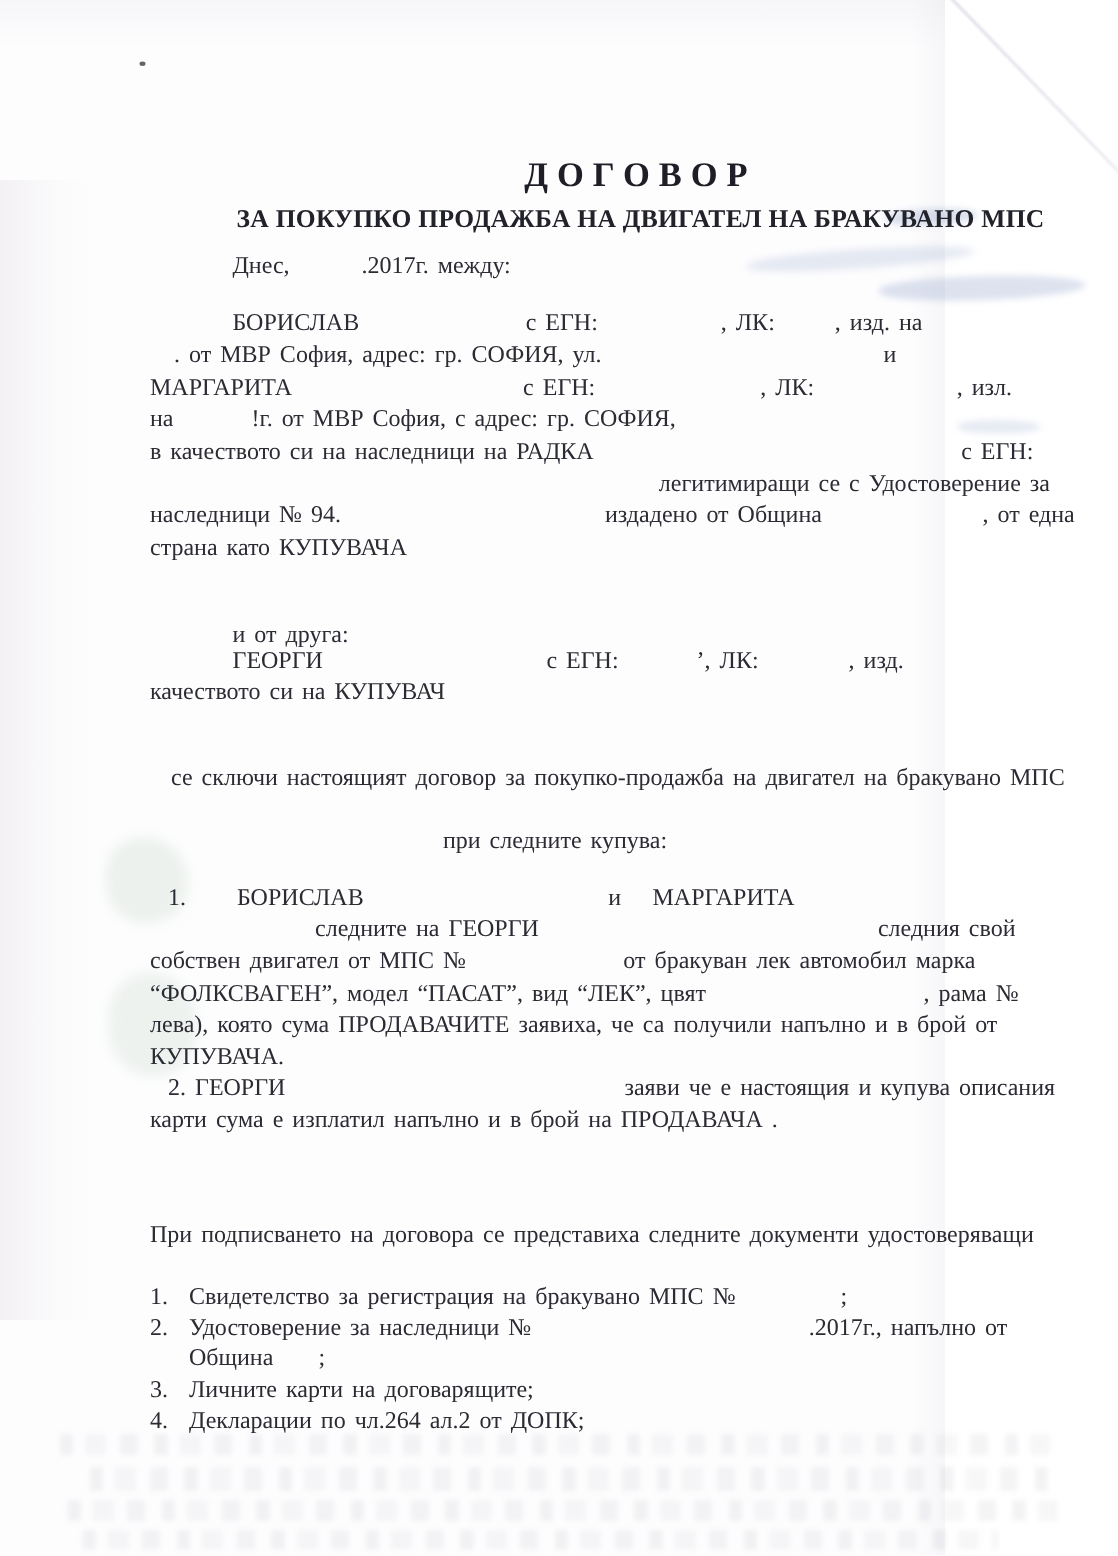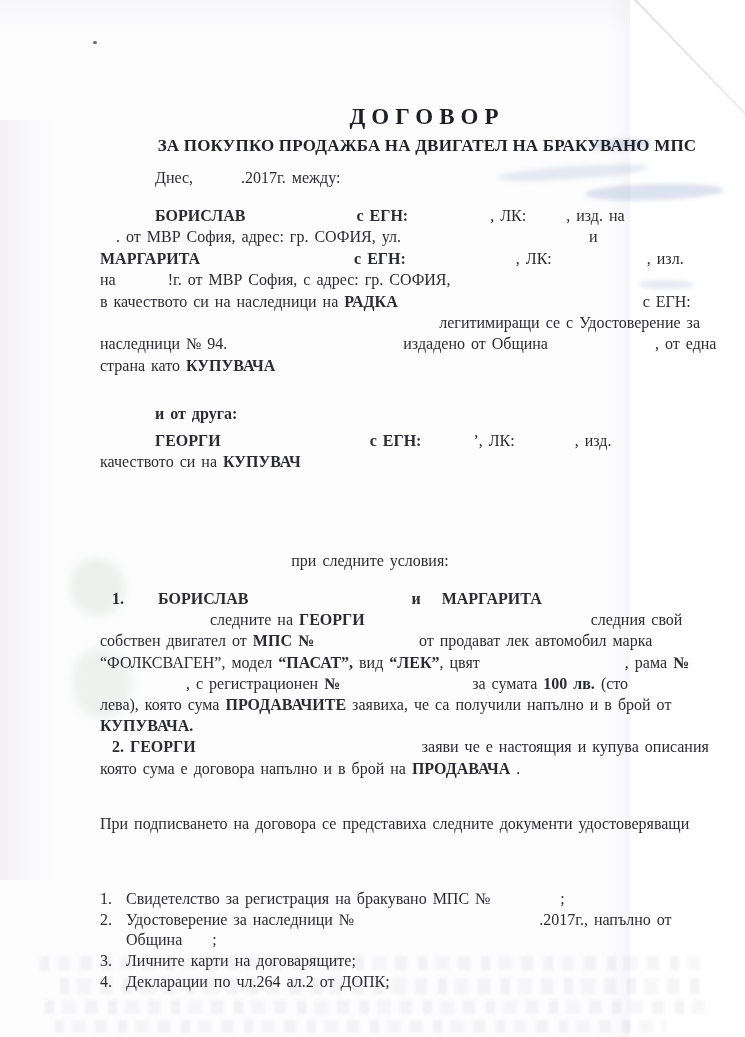--- a/index.html
+++ b/index.html
@@ -50,21 +50,21 @@
   }
   .bl1{top:956px;left:40px;width:660px;height:14px;}
   .bl2{top:978px;left:60px;width:640px;height:16px;}
   .bl3{top:1000px;left:45px;width:660px;height:14px;}
   .bl4{top:1020px;left:55px;width:610px;height:13px;}
   
   .blk{position:absolute;left:100px;width:600px;font-size:16px;}
   .ln{line-height:21.4px;white-space:nowrap;word-spacing:2px;}
   .ln.right{text-align:right;}
   .seg{color:var(--ink);}
-  .seg.b{font-weight:bold;}
+  .seg.b{font-weight:normal;}
   .gap{display:inline-block;height:1px;}
   .title{
     left:127px;top:104px;text-align:center;
     font-size:23px;font-weight:bold;letter-spacing:6px;color:#1e1e27;
   }
   .subtitle{
     left:127px;top:136px;text-align:center;
     font-size:17px;font-weight:bold;letter-spacing:0.2px;color:#22222b;
   }
   .conditions{left:70px;top:550px;text-align:center;}
@@ -101,45 +101,47 @@
   <div class="blk" style="top:205px">
       <div class="ln"><span class="gap" style="width: 55px;"></span><span class="seg b">БОРИСЛАВ</span><span class="gap" style="width: 111px;"></span><span class="seg b">с ЕГН:</span><span class="gap" style="width: 82px;"></span><span class="seg">, ЛК:</span><span class="gap" style="width: 40px;"></span><span class="seg">, изд. на</span></div>
       <div class="ln"><span class="gap" style="width: 16px;"></span><span class="seg">. от МВР София, адрес: гр. СОФИЯ, ул.</span><span class="gap" style="width: 188px;"></span><span class="seg">и</span></div>
       <div class="ln"><span class="seg b">МАРГАРИТА</span><span class="gap" style="width: 154px;"></span><span class="seg b">с ЕГН:</span><span class="gap" style="width: 110px;"></span><span class="seg">, ЛК:</span><span class="gap" style="width: 95px;"></span><span class="seg">, изл.</span></div>
       <div class="ln"><span class="seg">на</span><span class="gap" style="width: 52px;"></span><span class="seg">!г. от МВР София, с адрес: гр. СОФИЯ,</span></div>
       <div class="ln"><span class="seg">в качеството си на наследници на </span><span class="seg b">РАДКА</span><span class="gap" style="width: 245px;"></span><span class="seg">с ЕГН:</span></div>
       <div class="ln right"><span class="seg">легитимиращи се с Удостоверение за</span></div>
       <div class="ln"><span class="seg">наследници № 94.</span><span class="gap" style="width: 176px;"></span><span class="seg">издадено от Община</span><span class="gap" style="width: 107px;"></span><span class="seg">, от една</span></div>
       <div class="ln"><span class="seg">страна като </span><span class="seg b">КУПУВАЧА</span></div>
     </div>
-  <div class="blk" style="top:403px">
+  <div class="blk" style="top:413px">
       <div class="ln"><span class="gap" style="width: 55px;"></span><span class="seg b">и от друга:</span></div>
     </div>
   <div class="blk" style="top:430px">
       <div class="ln"><span class="gap" style="width: 55px;"></span><span class="seg b">ГЕОРГИ</span><span class="gap" style="width: 149px;"></span><span class="seg b">с ЕГН:</span><span class="gap" style="width: 52px;"></span><span class="seg">’, ЛК:</span><span class="gap" style="width: 60px;"></span><span class="seg">, изд.</span></div>
       <div class="ln"><span class="seg">качеството си на </span><span class="seg b">КУПУВАЧ</span></div>
     </div>
+  <div class="blk" style="top:508px">
+      <div class="ln"><span class="gap" style="width: 14px;"></span><span class="seg">се сключи настоящият договор за покупко-продажба на двигател на бракувано МПС</span></div>
+    </div>
   <div class="blk conditions">
-      <div class="ln center"><span class="seg">при следните условия:</span></div>
+      <div class="ln center"><span class="seg">при следните купува:</span></div>
     </div>
   <div class="blk clauses" style="top:588px">
       <div class="ln"><span class="gap" style="width: 12px;"></span><span class="seg b">1.</span><span class="gap" style="width: 34px;"></span><span class="seg b">БОРИСЛАВ</span><span class="gap" style="width: 163px;"></span><span class="seg b">и</span><span class="gap" style="width: 21px;"></span><span class="seg b">МАРГАРИТА</span></div>
       <div class="ln"><span class="gap" style="width: 110px;"></span><span class="seg">следните на </span><span class="seg b">ГЕОРГИ</span><span class="gap" style="width: 226px;"></span><span class="seg">следния свой</span></div>
-      <div class="ln"><span class="seg">собствен двигател от </span><span class="seg b">МПС №</span><span class="gap" style="width: 105px;"></span><span class="seg">от продават лек автомобил марка</span></div>
+      <div class="ln"><span class="seg">собствен двигател от </span><span class="seg b">МПС №</span><span class="gap" style="width: 105px;"></span><span class="seg">от бракуван лек автомобил марка</span></div>
       <div class="ln"><span class="seg">“ФОЛКСВАГЕН”, модел </span><span class="seg b">“ПАСАТ”,</span><span class="seg"> вид </span><span class="seg b">“ЛЕК”</span><span class="seg">, цвят</span><span class="gap" style="width: 145px;"></span><span class="seg">, рама </span><span class="seg b">№</span></div>
-      <div class="ln"><span class="gap" style="width: 86px;"></span><span class="seg">, с регистрационен </span><span class="seg b">№</span><span class="gap" style="width: 132px;"></span><span class="seg">за сумата </span><span class="seg b">100 лв.</span><span class="seg"> (сто</span></div>
       <div class="ln"><span class="seg">лева), която сума </span><span class="seg b">ПРОДАВАЧИТЕ</span><span class="seg"> заявиха, че са получили  напълно и в брой от</span></div>
       <div class="ln"><span class="seg b">КУПУВАЧА.</span></div>
       <div class="ln"><span class="gap" style="width: 12px;"></span><span class="seg b">2. ГЕОРГИ</span><span class="gap" style="width: 226px;"></span><span class="seg">заяви че е настоящия и купува описания</span></div>
-      <div class="ln"><span class="seg">която сума е договора напълно и в брой на </span><span class="seg b">ПРОДАВАЧА</span><span class="seg"> .</span></div>
+      <div class="ln"><span class="seg">карти сума е изплатил напълно и в брой на </span><span class="seg b">ПРОДАВАЧА</span><span class="seg"> .</span></div>
     </div>
   <div class="blk" style="top:813px">
       <div class="ln"><span class="seg">При подписването на договора се представиха следните документи удостоверяващи</span></div>
     </div>
-  <div class="blk doclist" style="top:889px">
+  <div class="blk doclist" style="top:855px">
       <div class="ln"><span class="seg">1.</span><span class="gap" style="width: 14px;"></span><span class="seg">Свидетелство за регистрация на бракувано МПС №</span><span class="gap" style="width: 70px;"></span><span class="seg">;</span></div>
       <div class="ln"><span class="seg">2.</span><span class="gap" style="width: 14px;"></span><span class="seg">Удостоверение за наследници №</span><span class="gap" style="width: 185px;"></span><span class="seg">.2017г., напълно от</span></div>
       <div class="ln"><span class="gap" style="width: 26px;"></span><span class="seg">Община</span><span class="gap" style="width: 30px;"></span><span class="seg">;</span></div>
       <div class="ln"><span class="seg">3.</span><span class="gap" style="width: 14px;"></span><span class="seg">Личните карти на договарящите;</span></div>
       <div class="ln"><span class="seg">4.</span><span class="gap" style="width: 14px;"></span><span class="seg">Декларации по чл.264 ал.2 от ДОПК;</span></div>
     </div>
 
 </div>
 
 </body></html>

